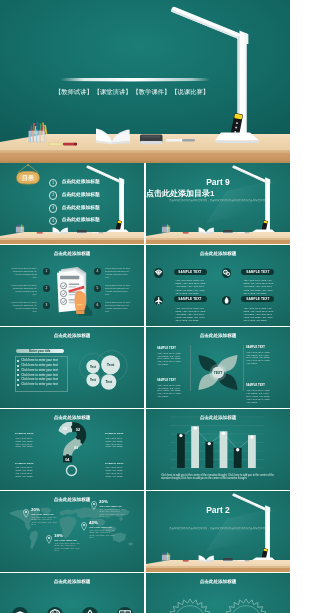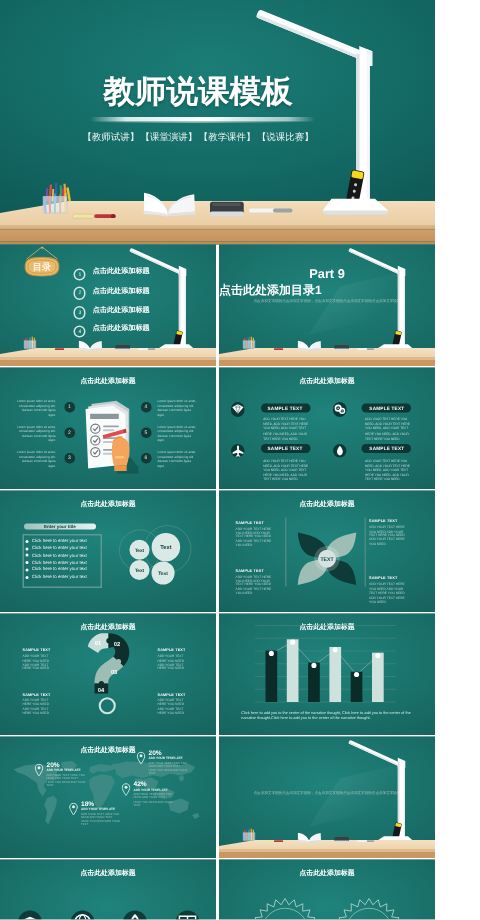--- a/index.html
+++ b/index.html
@@ -104,21 +104,20 @@
   .mk-val{position:absolute;font-size:4.4px;line-height:5px;color:#ffffff;font-weight:bold;}
   .mk-lbl{position:absolute;font-size:2.1px;line-height:2.8px;color:#dff0ed;font-weight:bold;}
   .mk-b{position:absolute;width:26px;font-size:1.9px;line-height:2.6px;color:#9dbdb8;}
 </style>
 </head>
 <body>
 
 <div class="page">
 
   <div class="cover">
-    <div class="cover-title">教师说课模板</div>
     <div class="chalkline"></div>
     <div class="chalkline2"></div>
     <div class="cover-tags">
       <span>【教师试讲】</span><span>【课堂演讲】</span><span>【教学课件】</span><span>【说课比赛】</span>
     </div>
     <div class="desk">
       <div class="desk-top"></div>
       <div class="desk-edge"></div>
       <div class="desk-front"></div>
       <div class="desk-shadowline"></div>
@@ -581,20 +580,21 @@
             <path d="M3,.5 C4.4,.5 5.5,1.6 5.5,3 C5.5,4.8 3,8.3 3,8.3 C3,8.3 .5,4.8 .5,3 C.5,1.6 1.6,.5 3,.5 Z" fill="none" stroke="#e3f2ef" stroke-width=".6"></path>
             <circle cx="3" cy="2.9" r="1" fill="#e3f2ef"></circle>
           </svg>
       <div class="mk-val" style="left:54.0px;top:42.0px">18%</div>
       <div class="mk-lbl" style="left:54.0px;top:47.6px">ADD YOUR TEMPLATE</div>
       <div class="mk-b" style="left:54.0px;top:50.6px">ADD YOUR TEXT HERE YOU NEED ADD YOUR TEXT HERE YOU NEED ADD YOUR TEXT</div>
     </div>
     <div class="slide right">
       <div class="sbg"></div>
       <div class="lightcone"></div>
+      <div class="pt-label">Part 2</div>
       <div class="pt-sub">点击添加文字说明点击添加文字说明，点击添加文字说明点击添加文字说明点击添加文字说明</div>
       <svg style="position:absolute;left:86px;top:0;width:58px;height:74px" viewBox="0 0 58 74">
         <g transform="rotate(24.5 2 3.9)">
           <rect x="0.6" y="2.6" width="38.4" height="2.6" rx="1.1" fill="#ffffff"></rect>
           <rect x="0.6" y="4.3" width="38.4" height=".9" rx=".45" fill="#dde5e7"></rect>
         </g>
         <path d="M33.2,14.2 L38.2,16.4 L38.2,21 L33.2,21 Z" fill="#ffffff"></path>
         <rect x="33.2" y="17" width="4.6" height="53" fill="#ffffff"></rect>
         <rect x="33.2" y="17" width="1.1" height="53" fill="#d9e1e3"></rect>
         <rect x="36.7" y="17" width="1.1" height="53" fill="#f8fafa"></rect>

